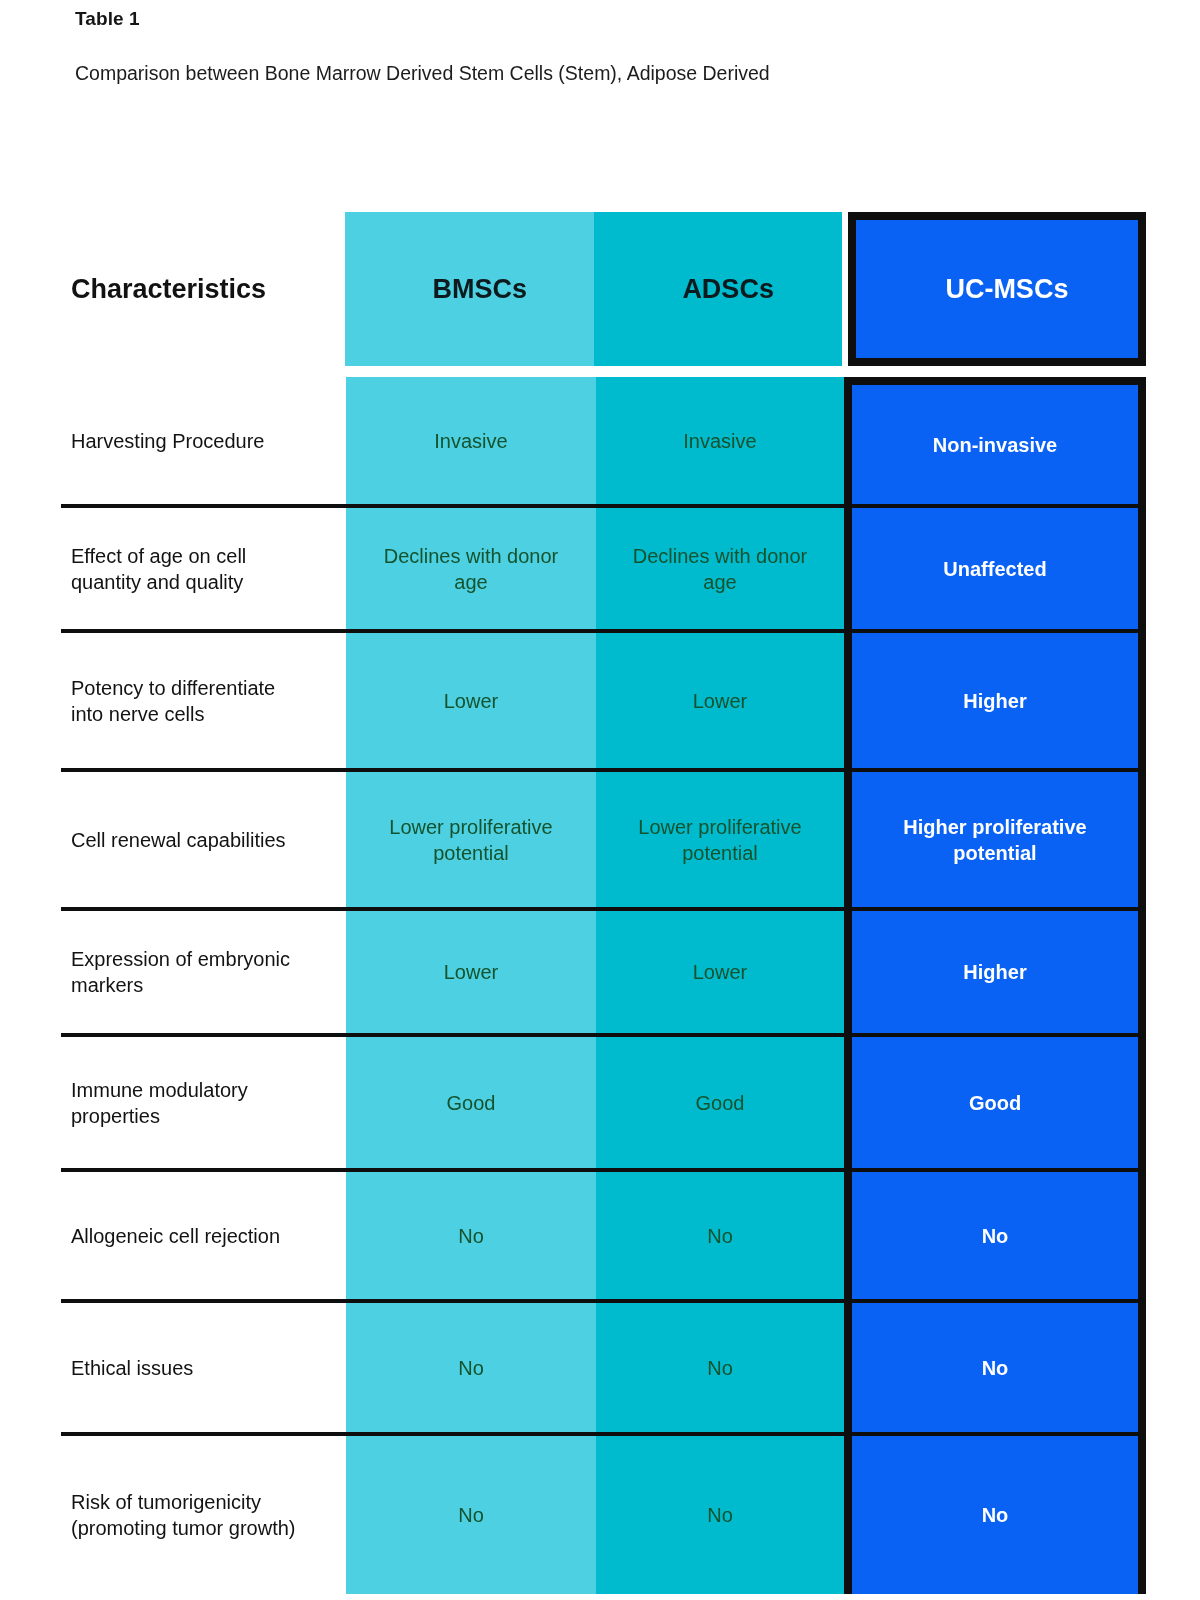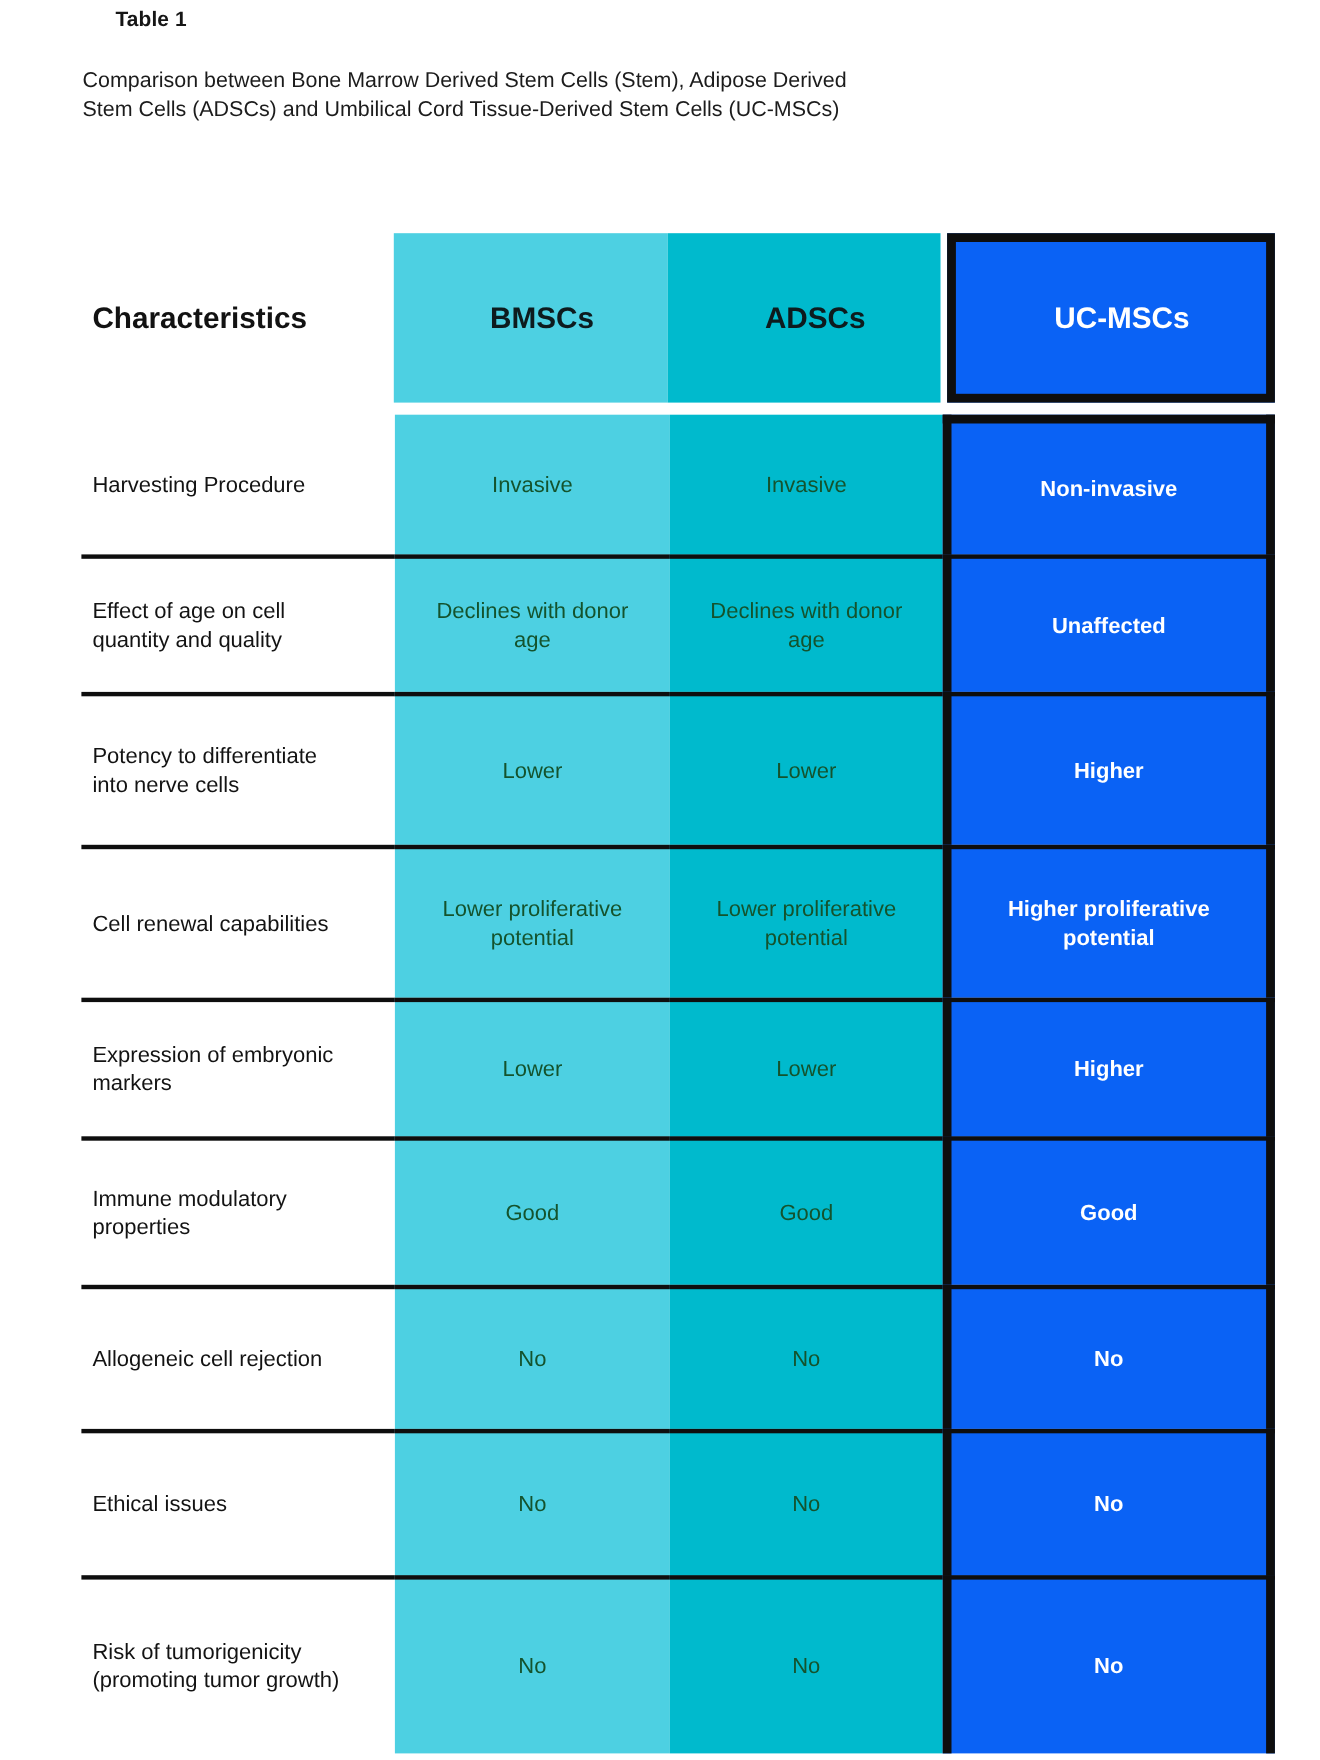--- a/index.html
+++ b/index.html
@@ -12,36 +12,35 @@
     overflow: hidden;
   }
 
   .table-label {
     position: absolute;
     left: 75px; top: 8px;
     font-size: 19px;
     font-weight: 600;
     letter-spacing: .1px;
     color: #161616;
-    margin-left: 30px;
   }
 
   .table-caption {
     position: absolute;
     left: 75px; top: 61px;
     font-size: 19.5px;
     font-weight: 400;
     line-height: 1.33;
     color: #1c1c1c;
   }
   .table-caption span { display: block; }
 
   .cmp-table {
     position: absolute;
-    left: 74px; top: 212px;
+    left: 61px; top: 212px;
     width: 1085px;
   }
 
   
   .hdr {
     display: flex;
     height: 154px;
   }
   .hdr-label {
     width: 285px;
@@ -109,21 +108,20 @@
   .uc-top { border-top: 8px solid var(--line); }
   .sep { border-top: 4px solid var(--line); }
 </style>
 </head>
 <body>
 
 <div class="table-label">Table 1</div>
 
 <p class="table-caption">
   <span>Comparison between Bone Marrow Derived Stem Cells (Stem), Adipose Derived</span>
-  <span>Stem Cells (ADSCs) and Umbilical Cord Tissue-Derived Stem Cells (UC-MSCs)</span>
 </p>
 
 <div class="cmp-table">
 
   <div class="hdr">
     <div class="hdr-label">Characteristics</div>
     <div class="hdr-cell hdr-bmsc">BMSCs</div>
     <div class="hdr-cell hdr-adsc">ADSCs</div>
     <div class="hdr-cell hdr-uc">UC-MSCs</div>
   </div>

